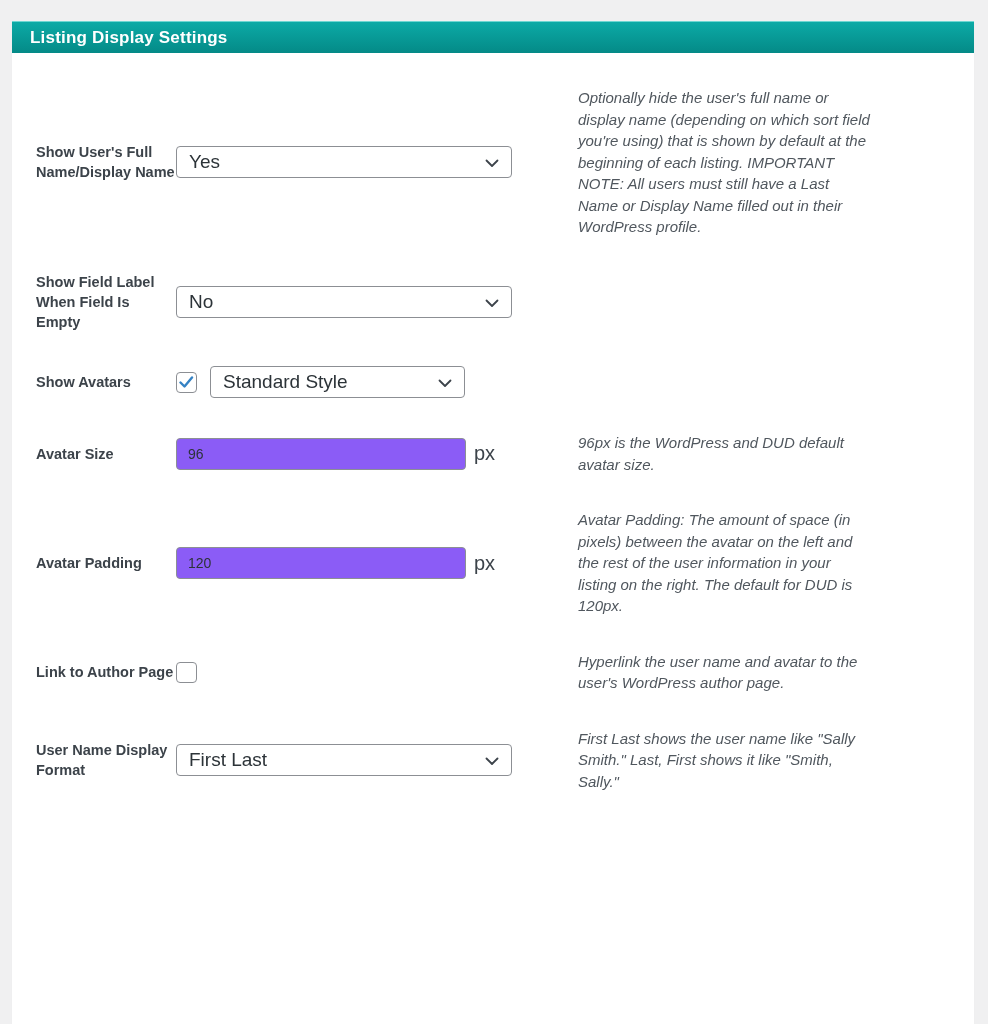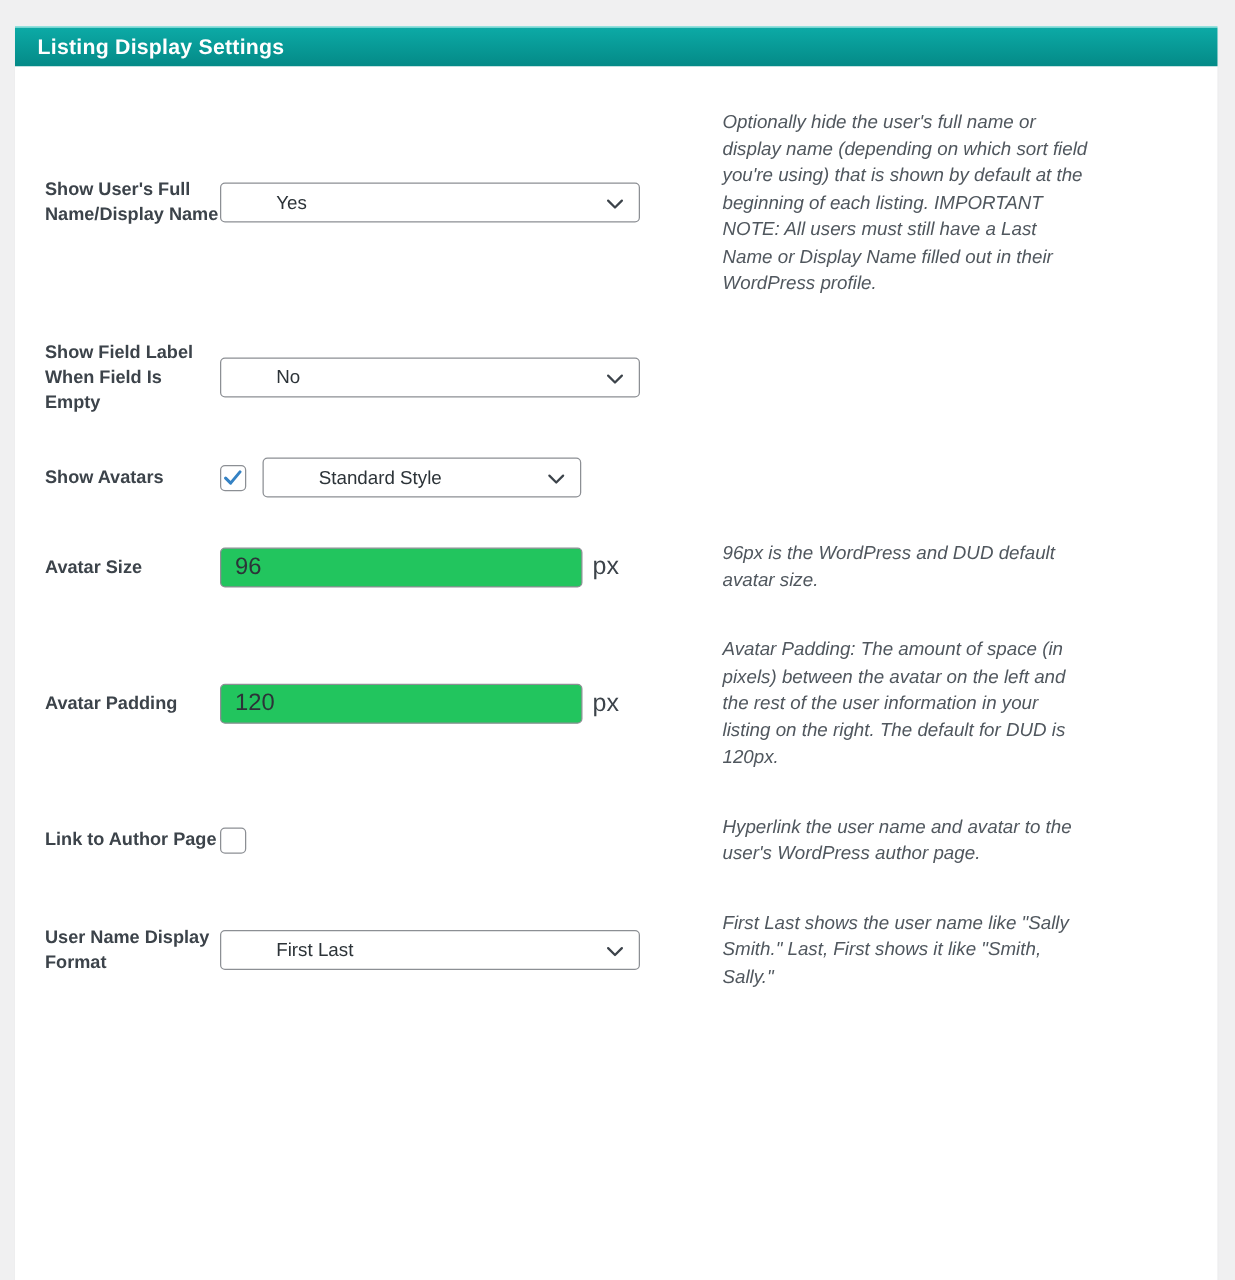--- a/index.html
+++ b/index.html
@@ -48,32 +48,32 @@
   .select {
     position: relative;
     width: 336px; height: 32px;
     background: #ffffff;
     border: 1px solid #8c8f94;
     border-radius: 4px;
     display: flex; align-items: center;
     padding: 0 34px 0 12px;
     cursor: pointer;
   }
-  .select .select-value { font-size: 15px; color: #2c3338; white-space: nowrap; margin-left: 32px; }
+  .select .select-value { font-size: 19px; color: #2c3338; white-space: nowrap; }
   .select .chev { position: absolute; right: 12px; top: 12px; }
   .select.narrow { width: 255px; }
 
   .text-input {
     width: 290px; height: 32px;
     border: 1px solid #8c8f94;
     border-radius: 4px;
     padding: 0 11px;
-    font-size: 19px; color: #2c3338;
+    font-size: 14px; color: #2c3338;
     font-family: "Liberation Sans", "DejaVu Sans", sans-serif;
-    background: #22c55e;
+    background: #8b5cf6;
     outline: none;
   }
   .unit { margin-left: 8px; font-size: 20px; color: #3c434a; }
 
   .checkbox {
     width: 21px; height: 21px; flex: 0 0 21px;
     border: 1px solid #8c8f94;
     border-radius: 4px;
     background: #ffffff;
     display: inline-flex; align-items: center; justify-content: center;

